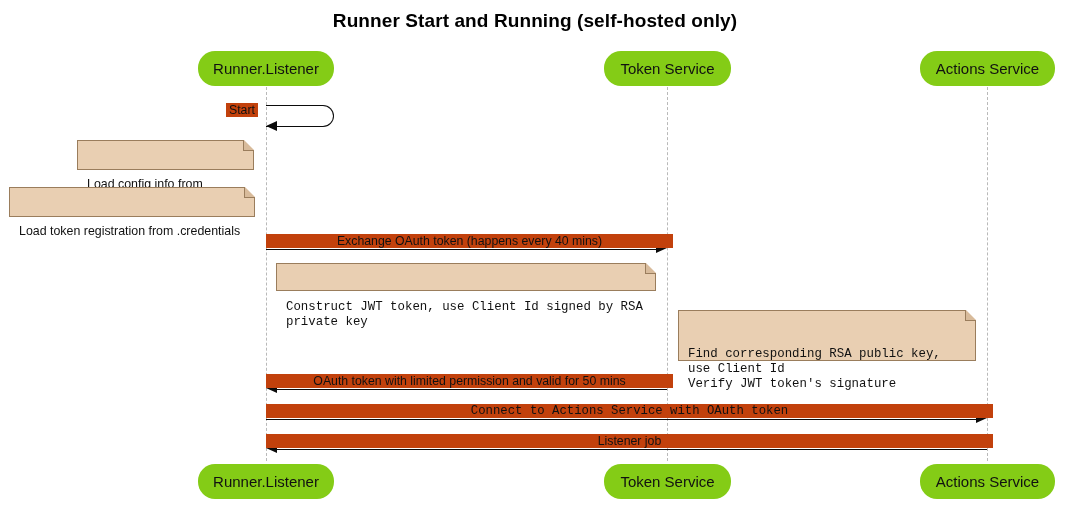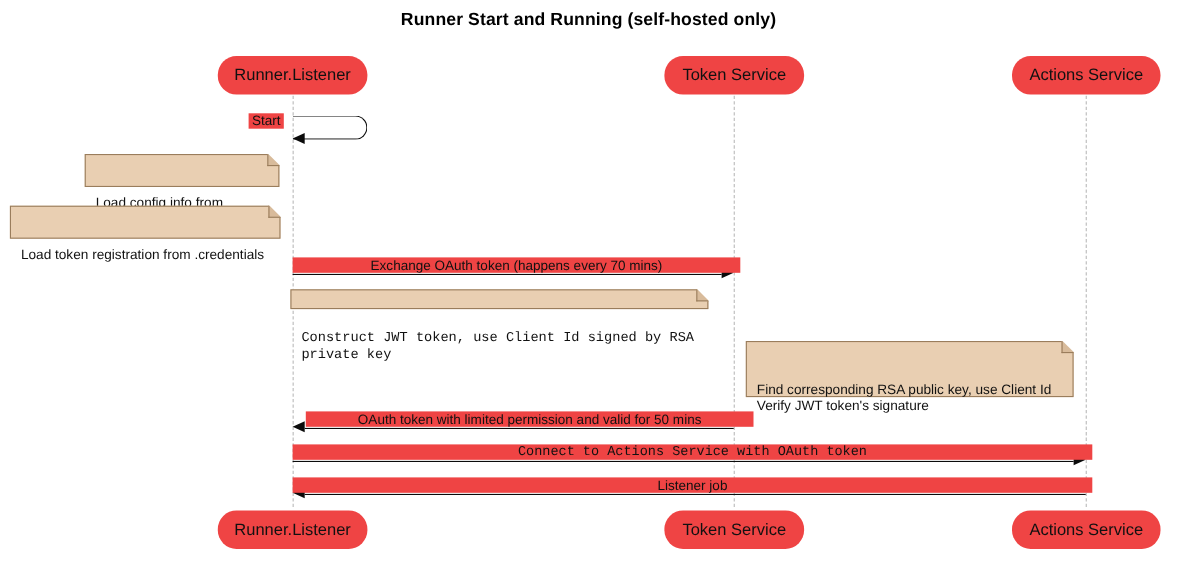--- a/index.html
+++ b/index.html
@@ -16,39 +16,39 @@
     overflow: hidden;
   }
 
   
   #diagram-title {
     position: absolute;
     left: 0;
     top: 10px;
     width: 1070px;
     text-align: center;
-    font-size: 16px;
+    font-size: 19px;
     font-weight: bold;
     color: #000000;
     letter-spacing: 0.1px;
   }
 
   
   .lifeline {
     position: absolute;
     width: 0;
     border-left: 1px dashed #b9b9b9;
   }
 
   
   .participant {
     position: absolute;
     height: 35px;
     border-radius: 17px;
-    background: #ef4444;
+    background: #84cc16;
     display: flex;
     align-items: center;
     justify-content: center;
     font-size: 15px;
     color: #111111;
     box-sizing: border-box;
   }
 
   
   .msg {
@@ -70,21 +70,21 @@
     border-top: 5.5px solid transparent;
     border-bottom: 5.5px solid transparent;
     border-right: 11px solid #0b0b0b;
   }
   .msg-label {
     position: absolute;
     font-size: 12.3px;
     color: #111111;
     white-space: nowrap;
     text-align: center;
-    background: #ef4444;
+    background: #c2410c;
     padding: 0 3px;
   }
 
   
   .selfmsg {
     position: absolute;
     box-sizing: border-box;
     border: 1.4px solid #0b0b0b;
     border-left: none;
     border-radius: 0 11px 11px 0;
@@ -152,36 +152,36 @@
   <span>Load config info from .runner</span>
 </div>
 
 <div class="note" style="left:9px; top:187px; width:246px; height:30px;">
   <span class="dogear"></span>
   <span>Load token registration from .credentials</span>
 </div>
 
 <div class="msg" style="left:266px; top:249px; width:390px;"></div>
 <div class="arrowhead right" style="left:656px; top:243px;"></div>
-<div class="msg-label" style="left:266px; top:234px; width:401px;">Exchange OAuth token (happens every 70 mins)</div>
+<div class="msg-label" style="left:266px; top:234px; width:401px;">Exchange OAuth token (happens every 40 mins)</div>
 
-<div class="note" style="left:264px; top:263px; width:380px; height:18px;font-family:Liberation Mono, monospace;">
+<div class="note" style="left:276px; top:263px; width:380px; height:28px;font-family:Liberation Mono, monospace;">
   <span class="dogear"></span>
   <span>Construct JWT token, use Client Id signed by RSA private key</span>
 </div>
 
-<div class="note" style="left:678px; top:310px; width:298px; height:51px;">
+<div class="note" style="left:678px; top:310px; width:298px; height:51px;font-family:Liberation Mono, monospace;">
   <span class="dogear"></span>
   <span>Find corresponding RSA public key, use Client Id
 Verify JWT token's signature</span>
 </div>
 
 <div class="msg" style="left:277px; top:389px; width:390px;"></div>
 <div class="arrowhead left" style="left:266px; top:383px;"></div>
-<div class="msg-label" style="left:278px; top:374px; width:401px;">OAuth token with limited permission and valid for 50 mins</div>
+<div class="msg-label" style="left:266px; top:374px; width:401px;">OAuth token with limited permission and valid for 50 mins</div>
 
 <div class="msg" style="left:266px; top:419px; width:710px;"></div>
 <div class="arrowhead right" style="left:976px; top:413px;"></div>
 <div class="msg-label" style="left:266px; top:404px; width:721px;font-family:Liberation Mono, monospace;">Connect to Actions Service with OAuth token</div>
 
 <div class="msg" style="left:277px; top:449px; width:710px;"></div>
 <div class="arrowhead left" style="left:266px; top:443px;"></div>
 <div class="msg-label" style="left:266px; top:434px; width:721px;">Listener job</div>
 
 <div class="participant" style="left:198px; top:464px; width:136px;">

